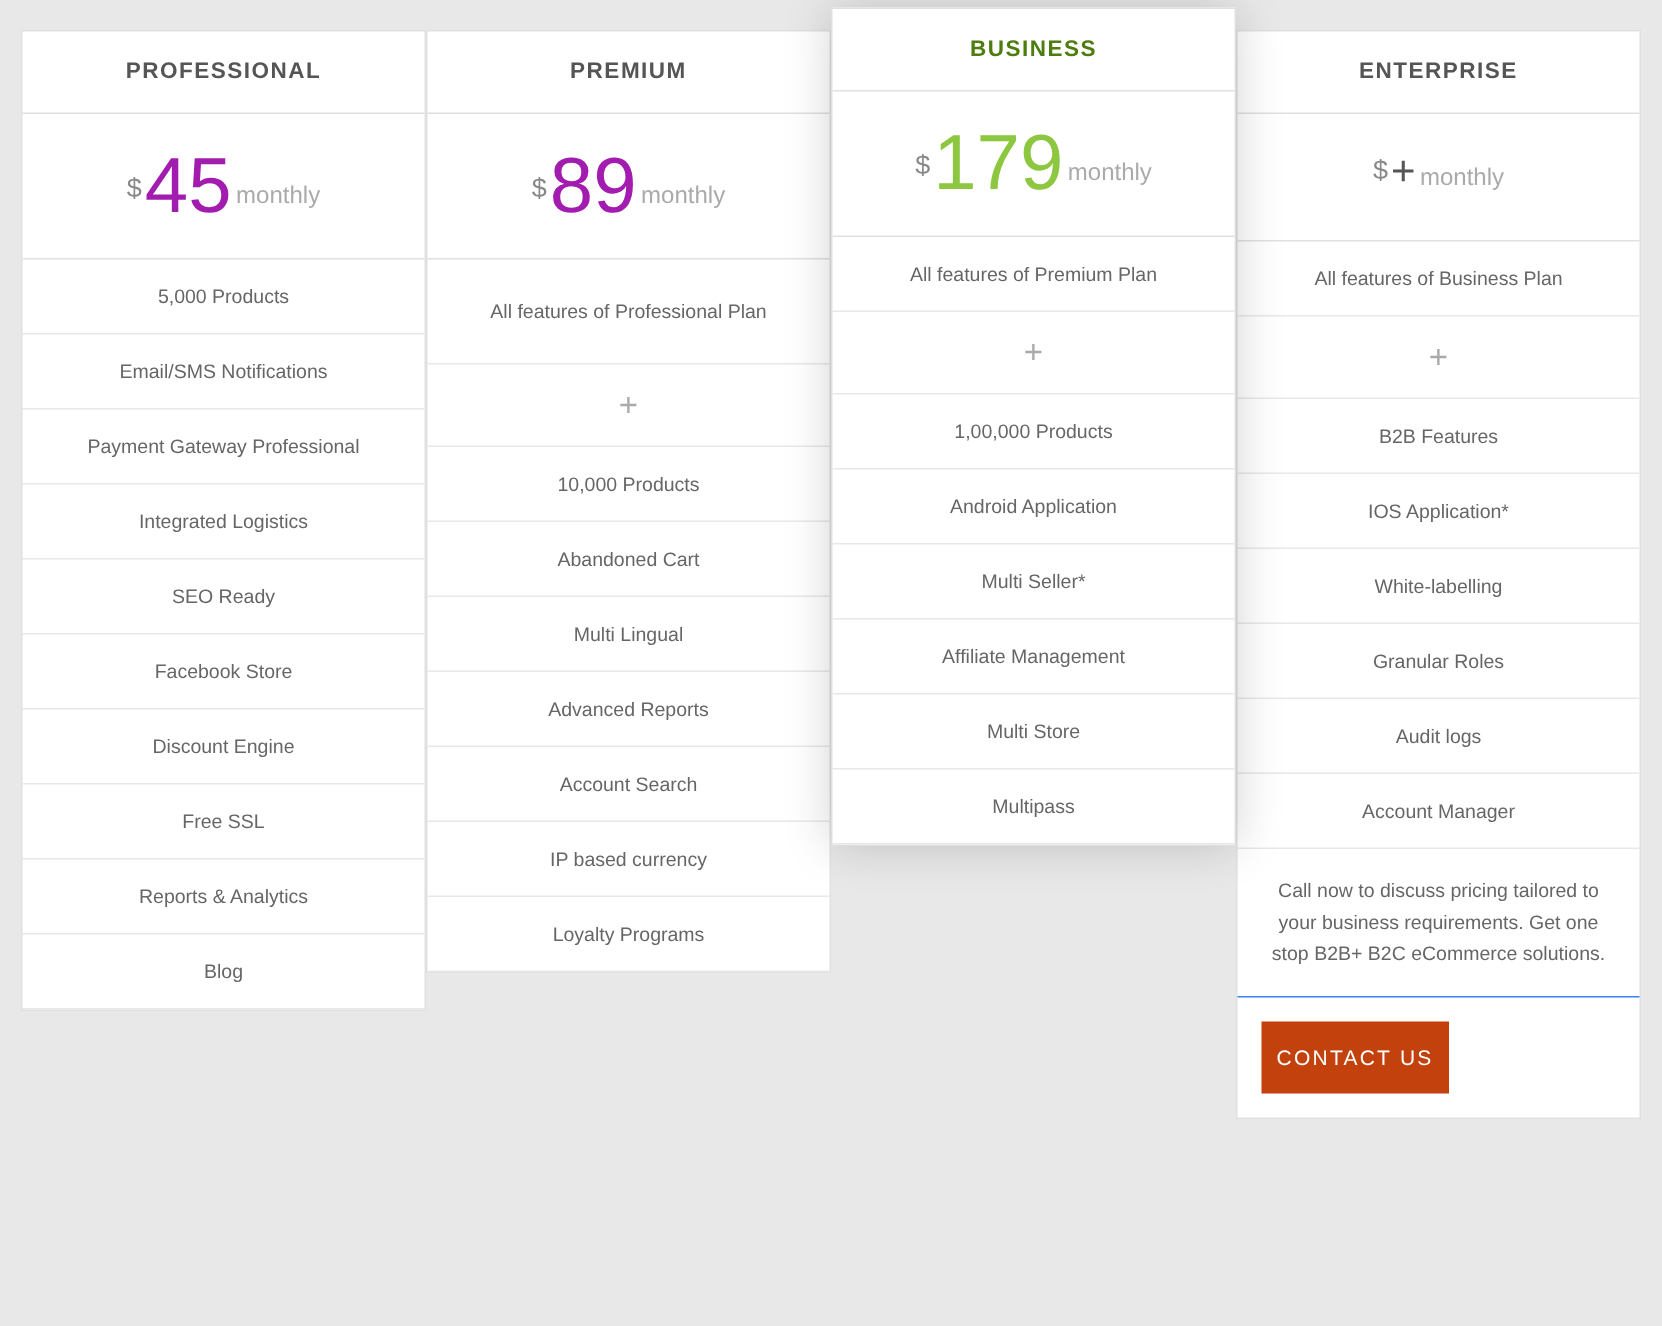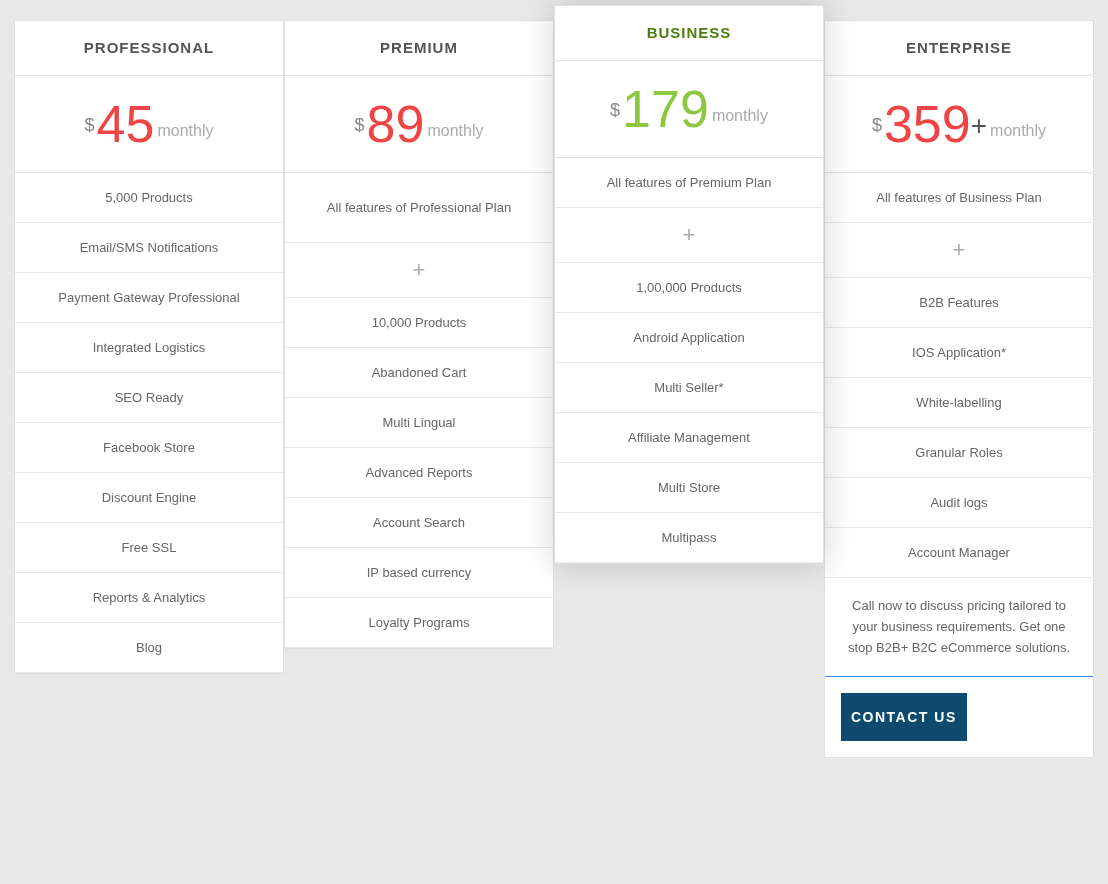--- a/index.html
+++ b/index.html
@@ -56,21 +56,21 @@
     }
     .price-dollar {
       font-size: 18px;
       color: #888;
       margin-bottom: 14px;
       margin-right: 2px;
     }
     .price-amount {
       font-size: 52px;
       font-weight: 300;
-      color: #ef4444;
+      color: #a21caf;
       line-height: 1;
     }
     .price-amount.business-price {
       color: #8dc63f;
     }
     .price-plus {
       font-size: 28px;
       color: #555;
       margin-bottom: 8px;
     }
@@ -102,23 +102,23 @@
       padding: 18px 16px;
       font-size: 13px;
       color: #666;
       line-height: 1.6;
       text-align: center;
       border-bottom: 1px solid #3b82f6;
     }
     .contact-btn {
       display: block;
       margin: 16px 16px;
-      background: #0c4a6e;
+      background: #c2410c;
       color: #fff;
-      font-weight: bold;
+      font-weight: normal;
       font-size: 14px;
       letter-spacing: 1.5px;
       text-transform: uppercase;
       padding: 16px 10px;
       border: none;
       cursor: pointer;
       text-align: center;
     }
   </style>
 </head>
@@ -239,21 +239,20 @@
         <span>Multipass</span>
       </div>
   </div>
 
   <div class="plan">
     <div class="plan-header">
       <span class="plan-name">ENTERPRISE</span>
     </div>
     <div class="price-row">
       <span class="price-dollar">$</span>
-      <span class="price-amount">359</span>
       <span class="price-plus">+</span>
       <span class="price-period">monthly</span>
     </div>
     <div class="feature-cell">
         <span>All features of Business Plan</span>
       </div>
     <div class="feature-cell">
         <span class="plus-sign">+</span>
       </div>
     <div class="feature-cell">

